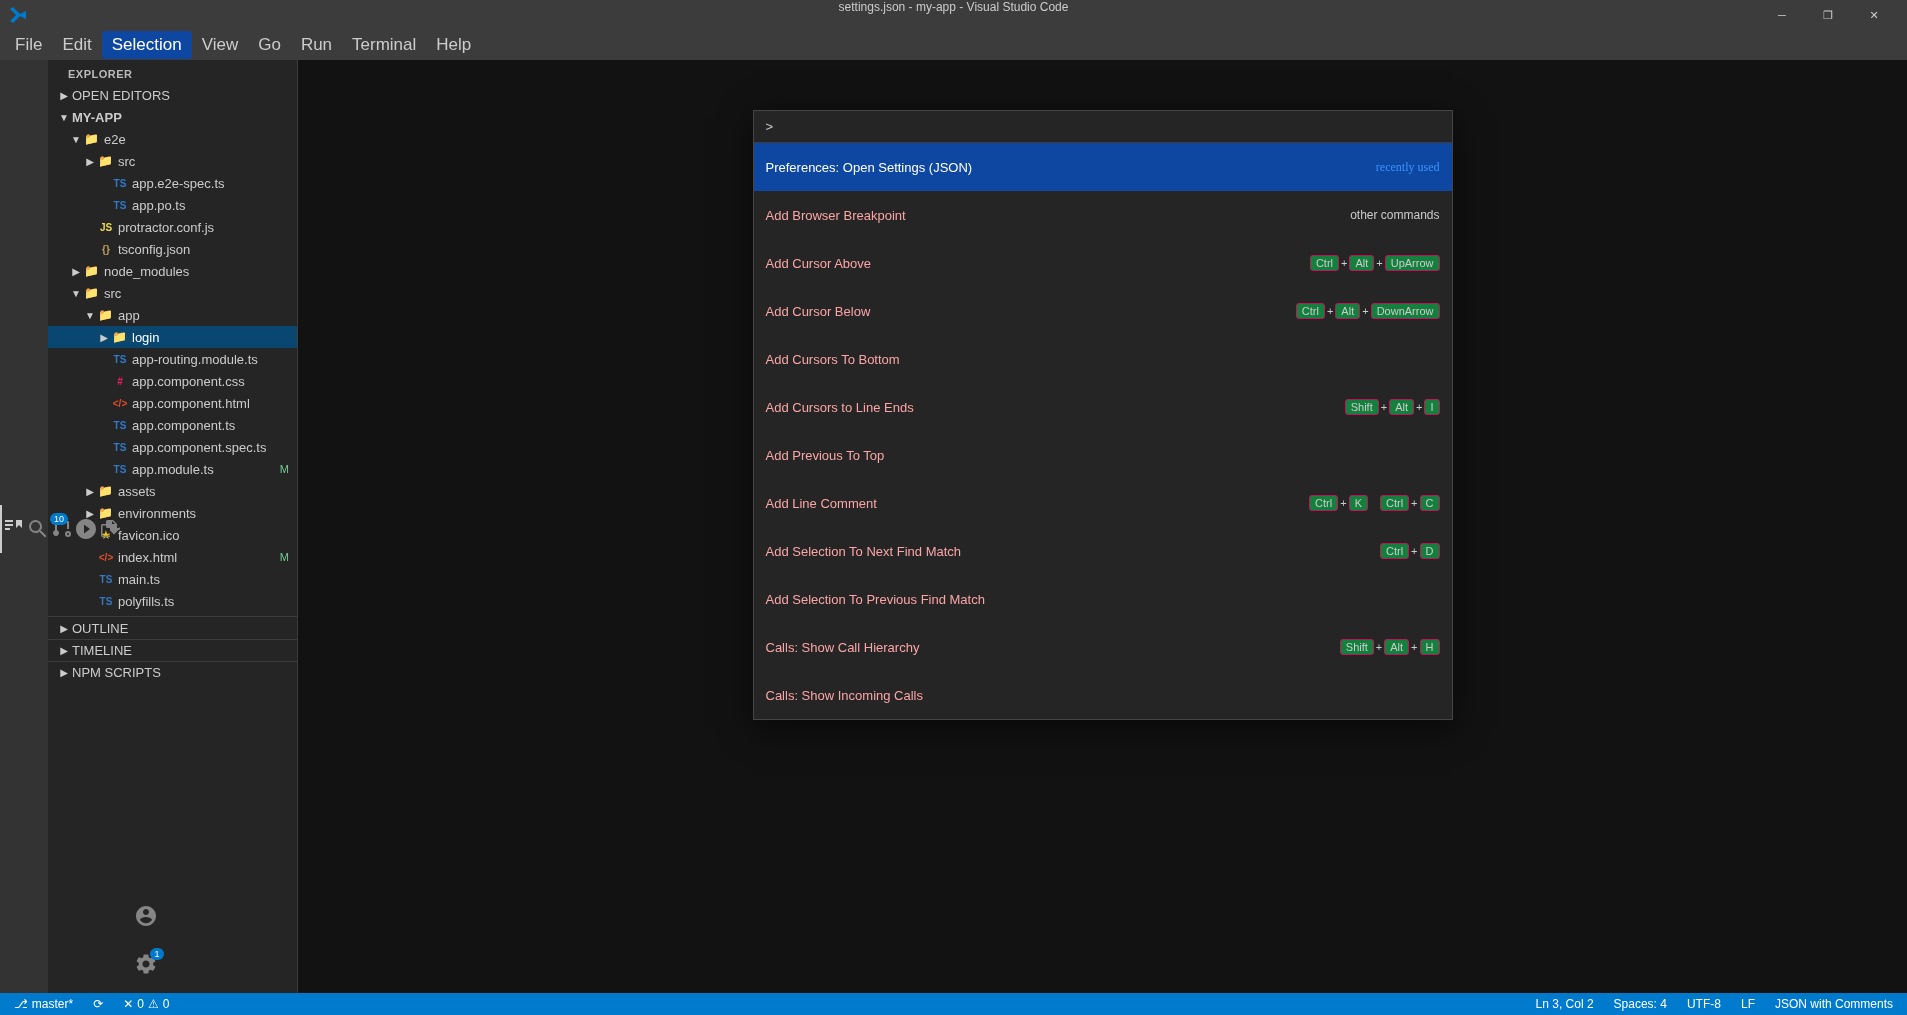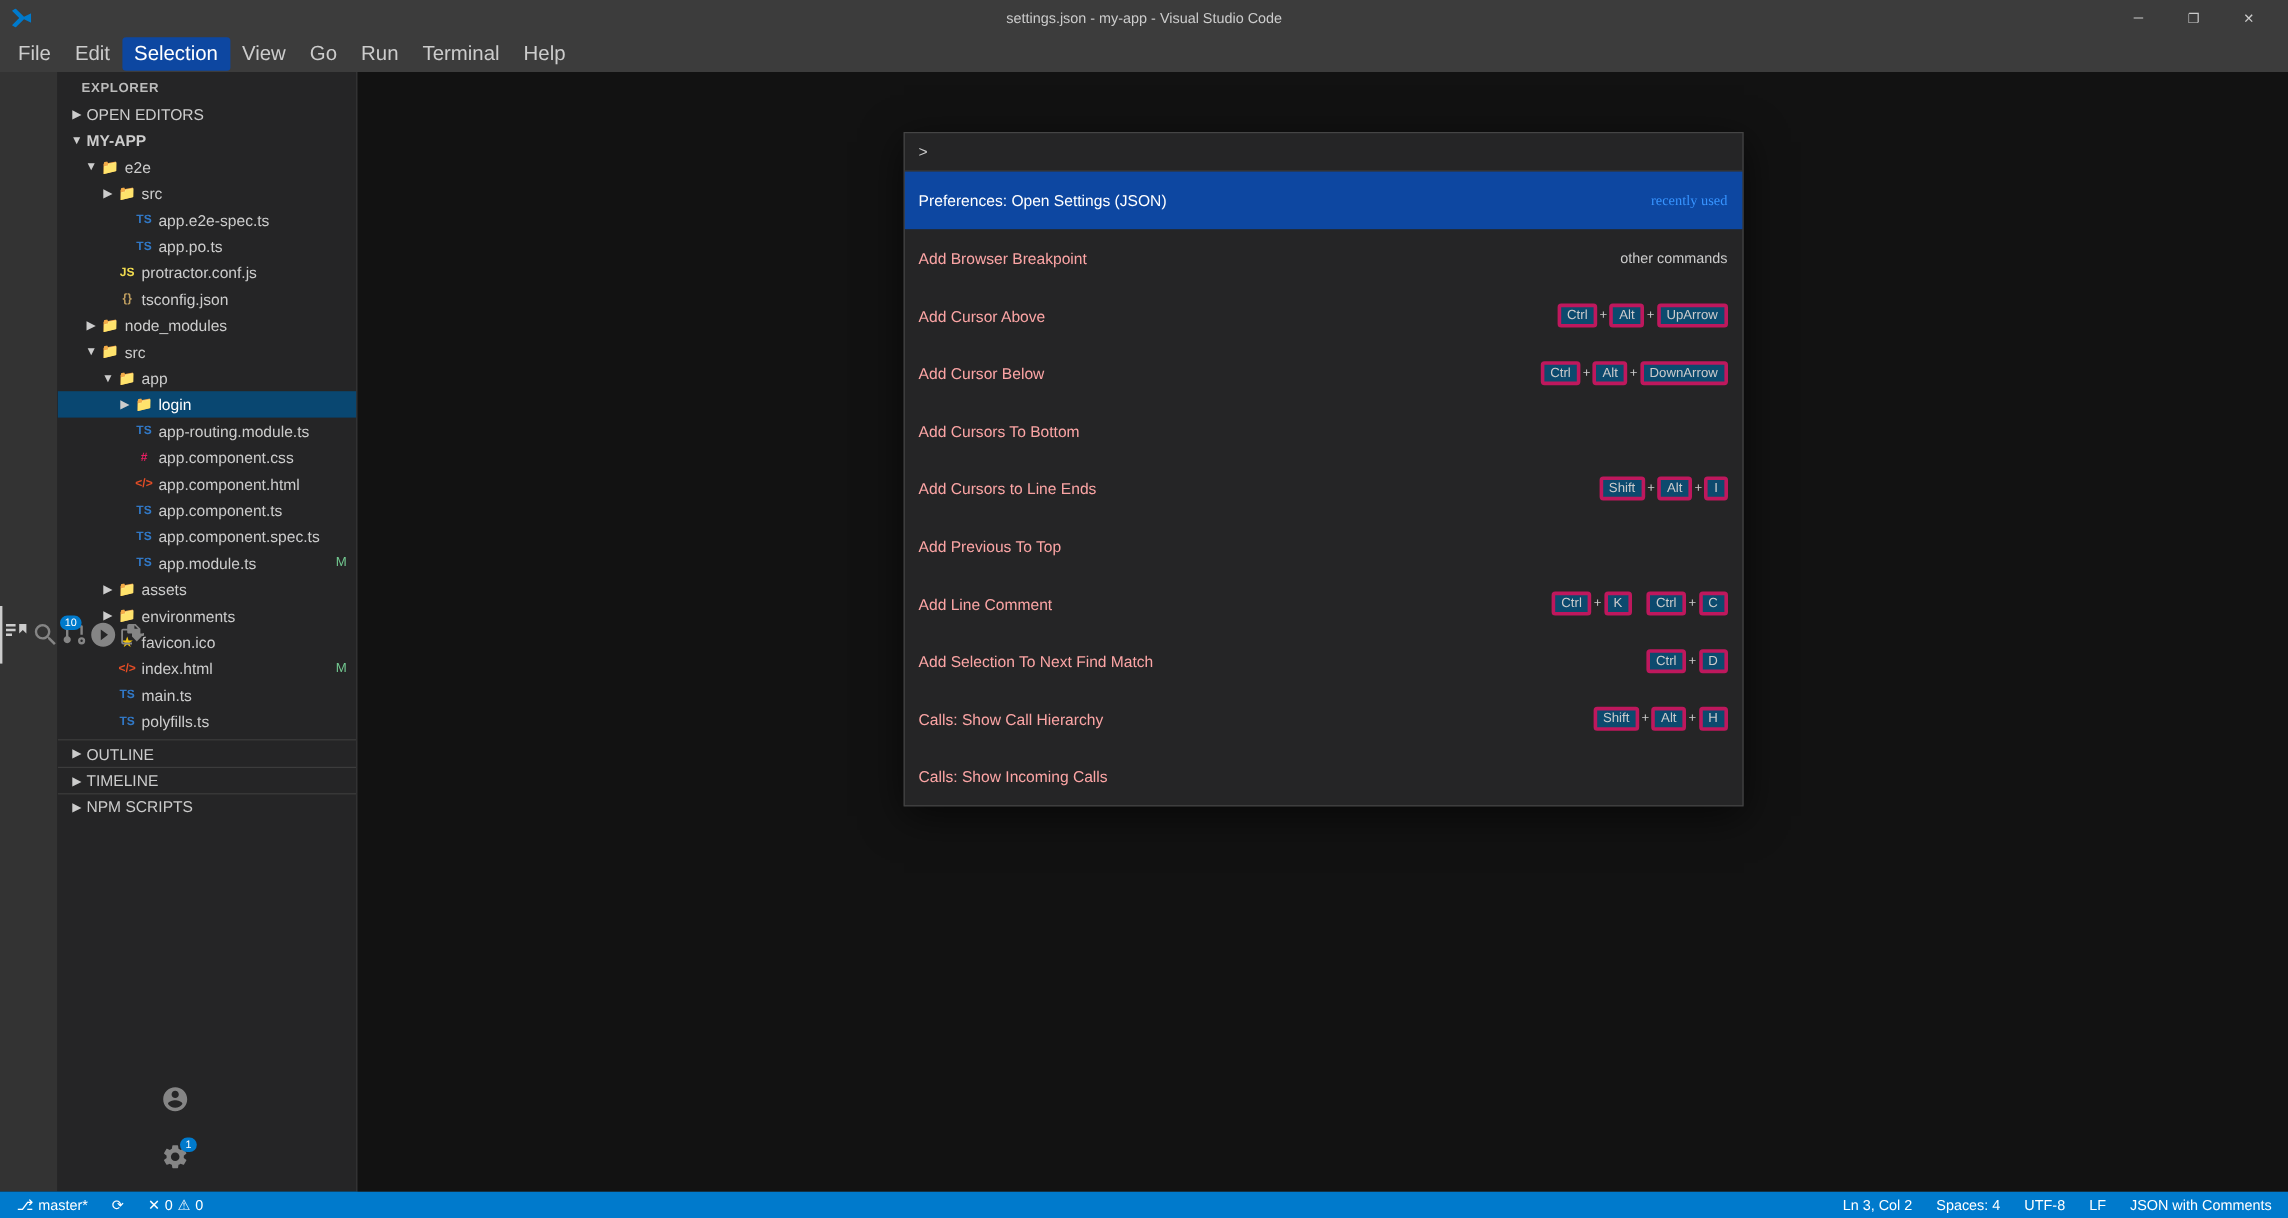--- a/index.html
+++ b/index.html
@@ -13,21 +13,20 @@
       overflow: hidden;
       display: flex;
       flex-direction: column;
     }
 
     
     .title-bar {
       height: 30px;
       background: #3c3c3c;
       display: flex;
-      align-items: center;
       justify-content: space-between;
       padding: 0 10px;
       flex-shrink: 0;
     }
     .title-bar-left { display: flex; align-items: center; gap: 8px; }
     .title-bar-center {
       position: absolute;
       left: 50%;
       transform: translateX(-50%);
       font-size: 12px;
@@ -245,22 +244,22 @@
       margin-left: 8px;
     }
     .cmd-recently { color: #3794ff; font-family: Liberation Serif, serif; }
     .cmd-other { color: #cccccc; }
     .kbd-group {
       display: flex;
       align-items: center;
       gap: 2px;
     }
     .kbd {
-      background: #0c4a6e;
-      border: 3px solid #be185d;
+      background: #15803d;
+      border: 1px solid #be185d;
       border-radius: 3px;
       padding: 1px 5px;
       font-size: 11px;
       color: #cccccc;
     }
     .kbd-plus {
       color: #cccccc;
       font-size: 11px;
     }
 
@@ -614,20 +613,23 @@
 
           <div class="command-item">
             <span class="cmd-label">Add Selection To Next Find Match</span>
             <div class="kbd-group">
               <span class="kbd">Ctrl</span>
               <span class="kbd-plus">+</span>
               <span class="kbd">D</span>
             </div>
           </div>
 
+          <div class="command-item">
+            <span class="cmd-label">Add Selection To Previous Find Match</span>
+          </div>
 
           <div class="command-item">
             <span class="cmd-label">Calls: Show Call Hierarchy</span>
             <div class="kbd-group">
               <span class="kbd">Shift</span>
               <span class="kbd-plus">+</span>
               <span class="kbd">Alt</span>
               <span class="kbd-plus">+</span>
               <span class="kbd">H</span>
             </div>

